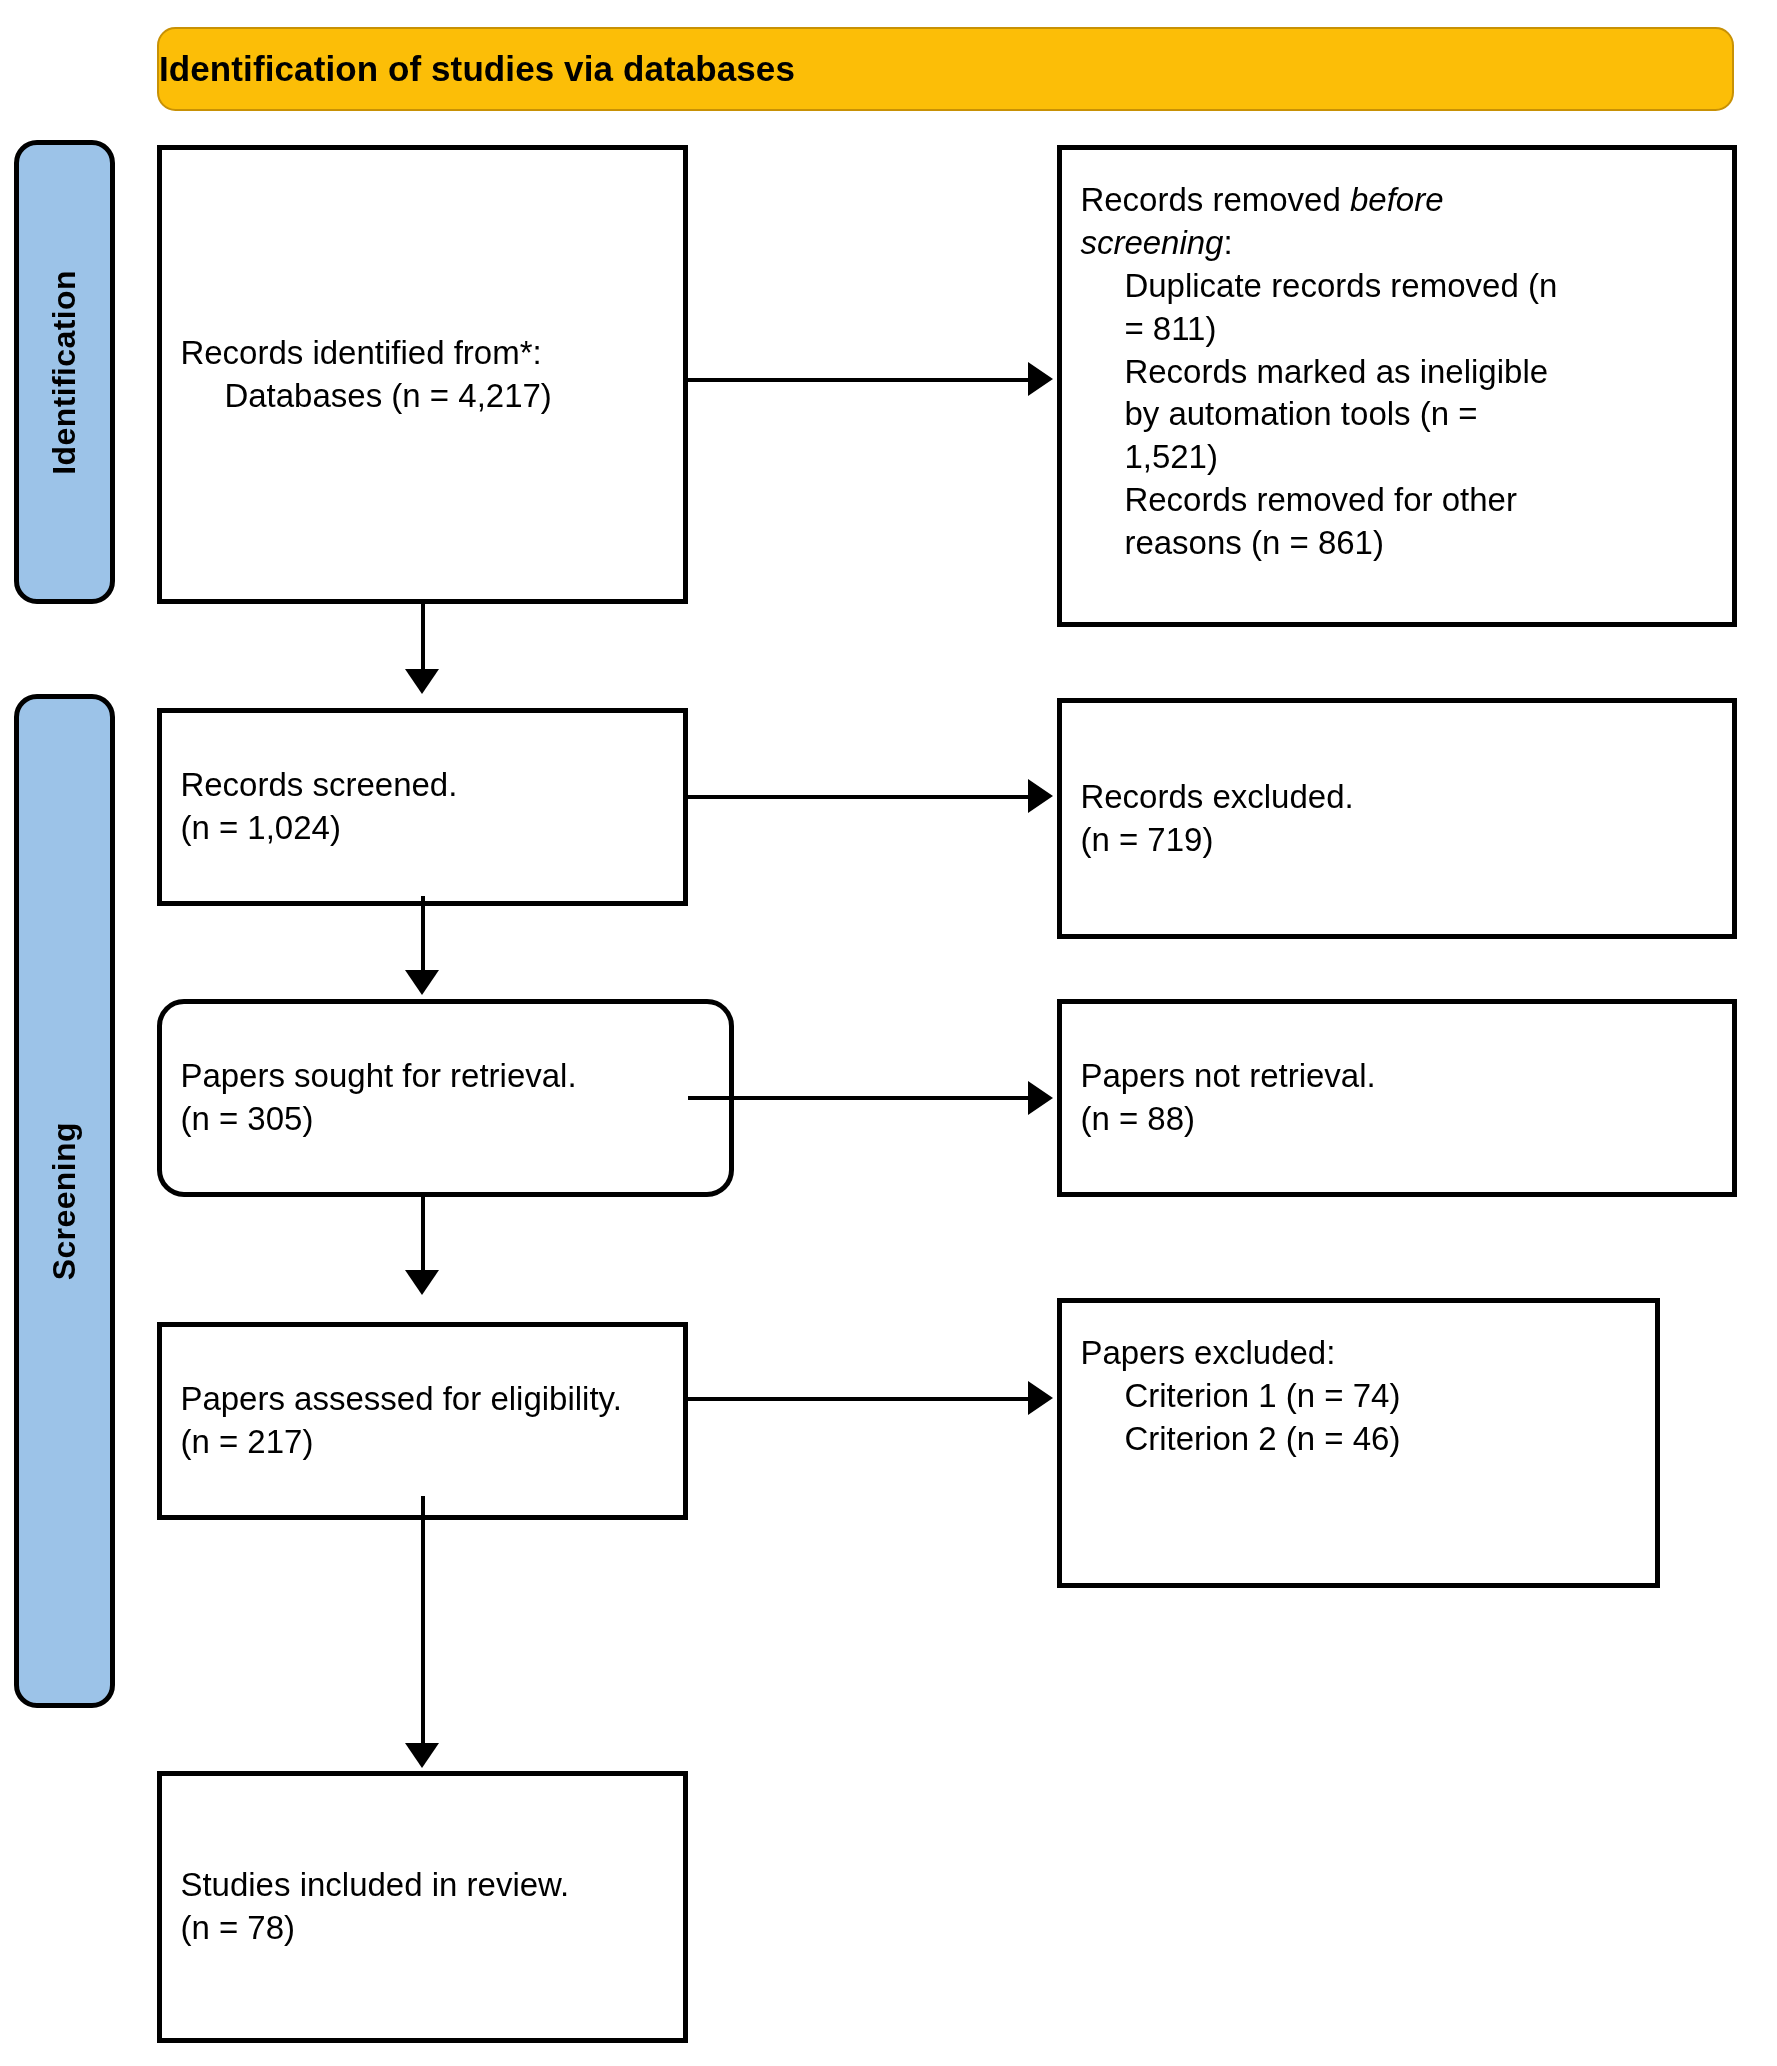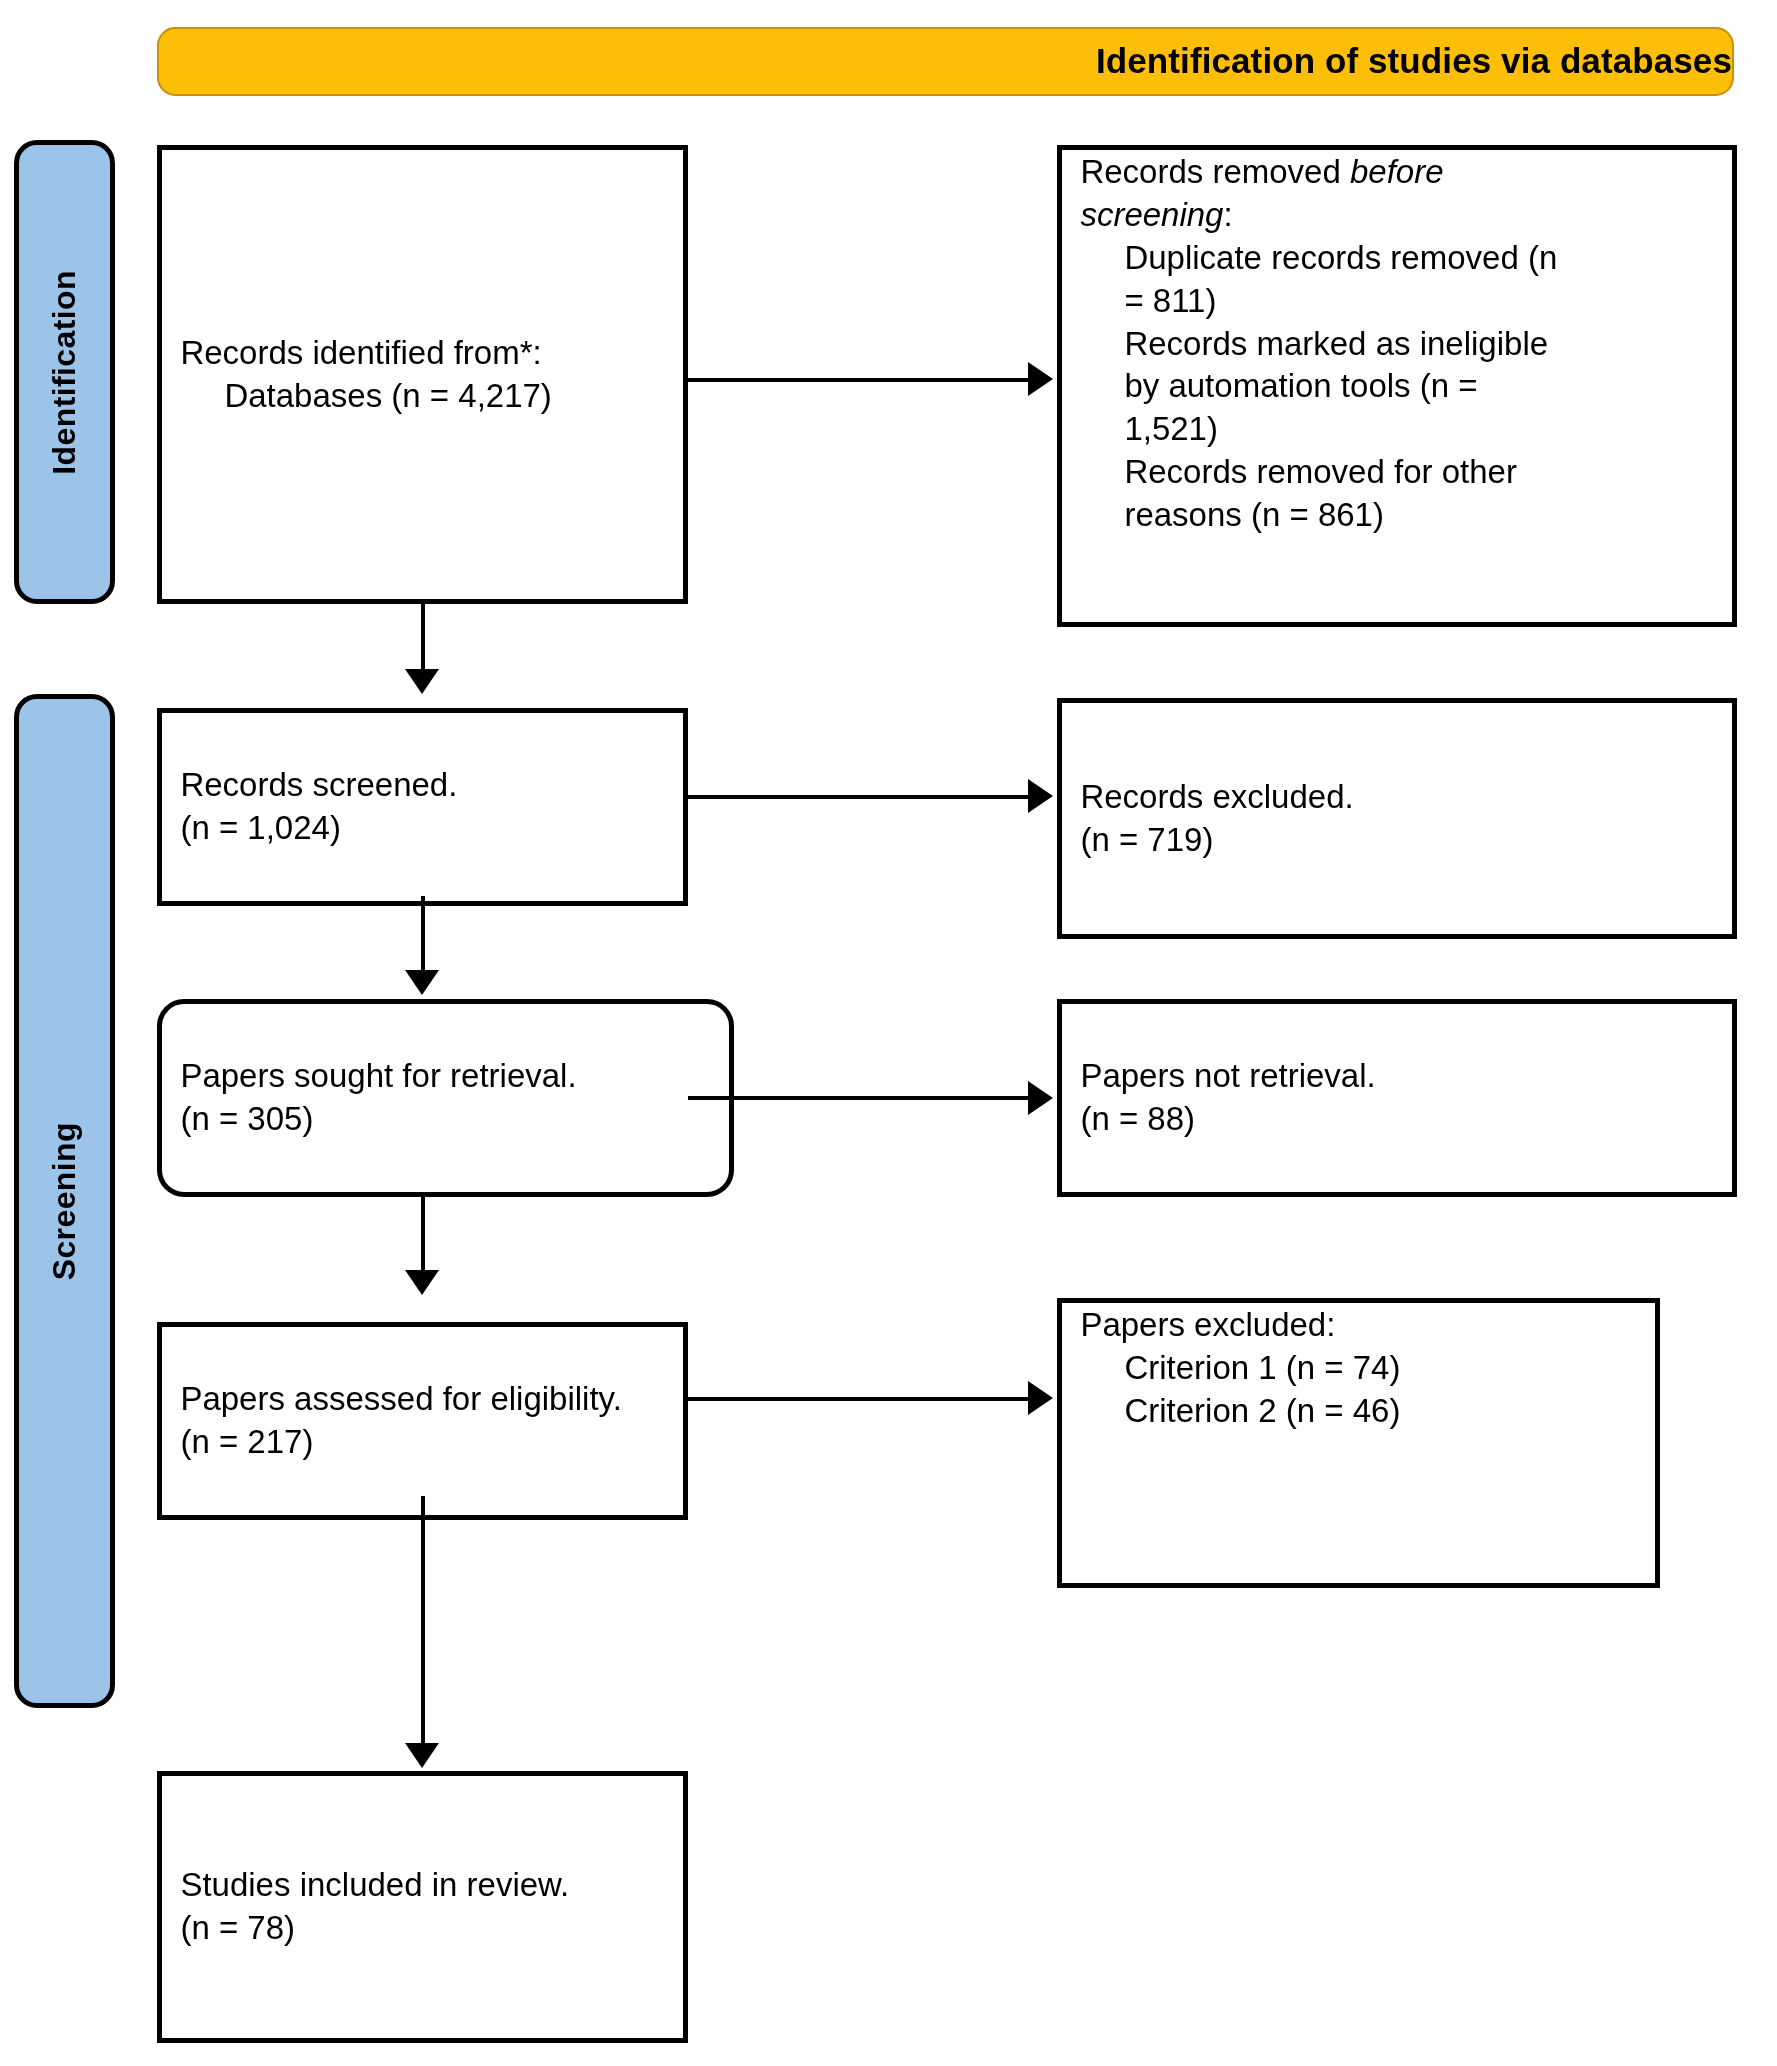--- a/index.html
+++ b/index.html
@@ -19,28 +19,28 @@
     width: 1778px;
     height: 2066px;
   }
 
   
   .header-banner {
     position: absolute;
     left: 157px;
     top: 27px;
     width: 1577px;
-    height: 69px;
+    height: 84px;
     background: #FCBE07;
     border: 2.1px solid #C89105;
     border-radius: 18.4px;
     box-sizing: border-box;
     display: flex;
     align-items: center;
-    justify-content: flex-end;
+    justify-content: flex-start;
   }
   .header-banner-text {
     font-size: 35px;
     font-weight: bold;
     letter-spacing: 0.1px;
     color: #000000;
     text-align: center;
     line-height: 1.1;
   }
 
@@ -95,21 +95,21 @@
     white-space: pre-wrap;
   }
   .flow-box .line.indent {
     padding-left: 44px;
   }
   .flow-box .line em {
     font-style: italic;
   }
   .flow-box.topalign {
     justify-content: flex-start;
-    padding-top: 1px;
+    padding-top: 29px;
   }
 
   
   #box-identified      { left: 157px;  top: 145px;  width: 531px;  height: 459px; }
   #box-removed-before  { left: 1057px; top: 145px;  width: 680px;  height: 482px; }
   #box-screened        { left: 157px;  top: 698px;  width: 531px;  height: 198px; margin-top: 10px; }
   #box-excluded        { left: 1057px; top: 698px;  width: 680px;  height: 241px; }
   #box-sought          { left: 157px;  top: 999px; width: 577px;  height: 198px; border-radius: 27px; }
   #box-not-retrieved   { left: 1057px; top: 999px; width: 680px;  height: 198px; }
   #box-assessed        { left: 157px;  top: 1322px; width: 531px;  height: 198px; }

